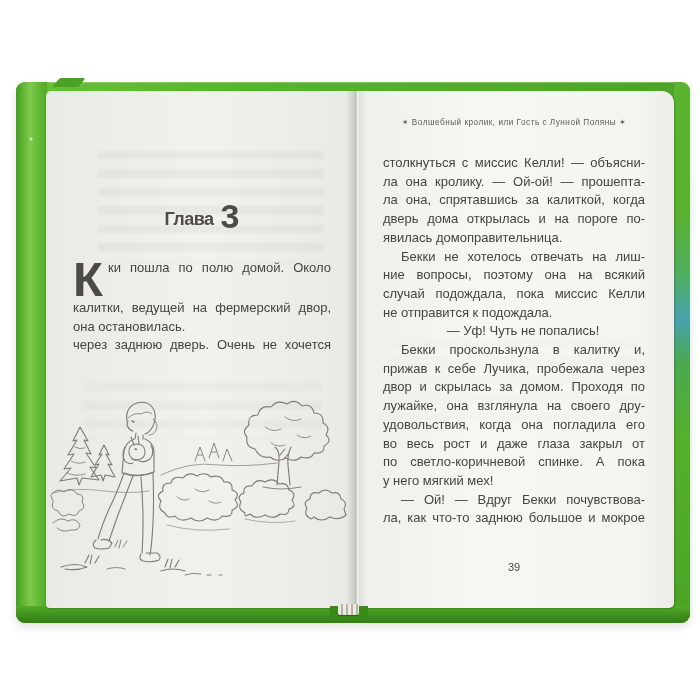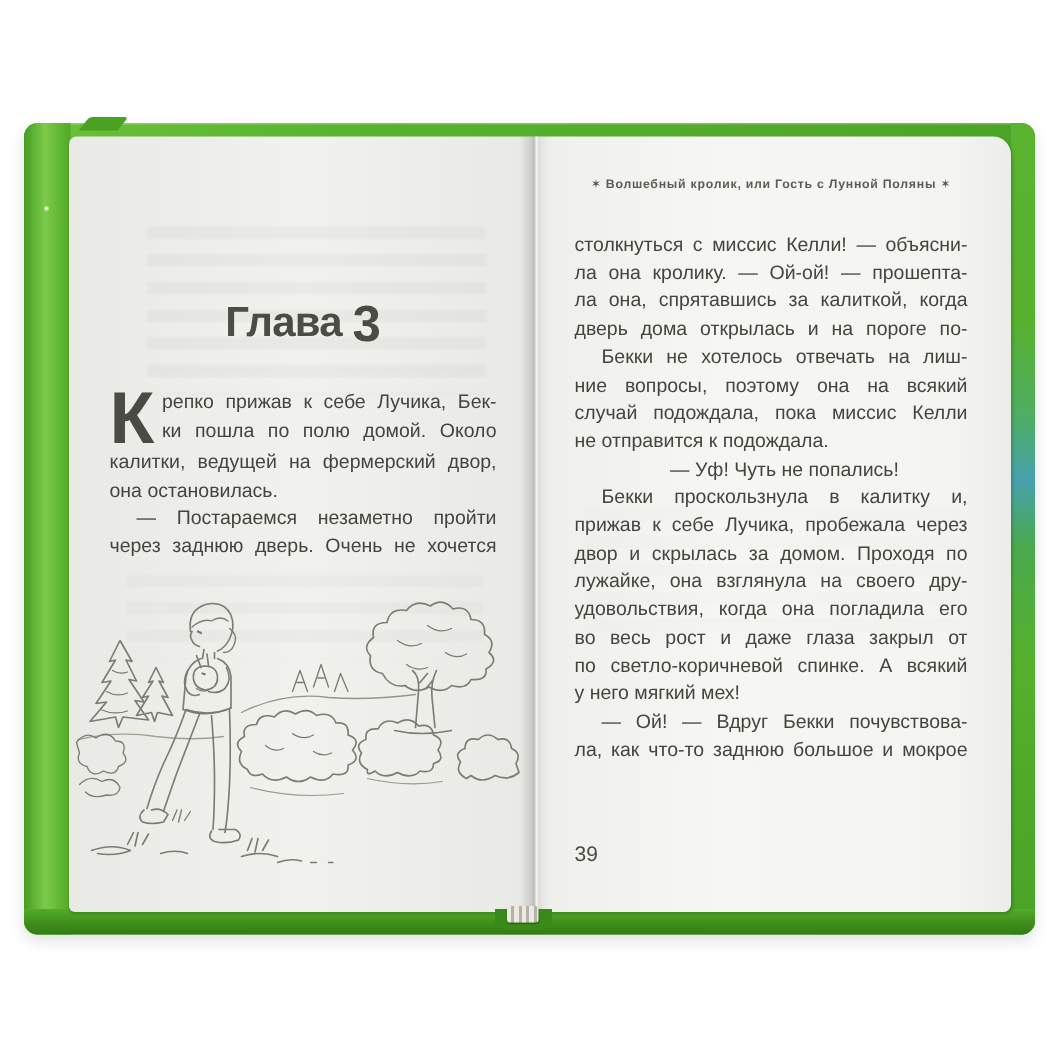--- a/index.html
+++ b/index.html
@@ -31,26 +31,26 @@
          background:linear-gradient(90deg,#efefec 0%,#f6f6f3 38%,#f4f4f1 88%,#ececе8 100%);
          background:linear-gradient(90deg,#efefec 0%,#f6f6f3 38%,#f4f4f1 88%,#ecece8 100%);
          box-shadow:1px 1px 2px rgba(0,0,0,.18);}
   .gutter{position:absolute;left:346px;top:91px;width:20px;height:517px;pointer-events:none;
          background:linear-gradient(90deg,rgba(0,0,0,0) 0%,rgba(105,105,98,.20) 42%,rgba(70,70,64,.26) 50%,rgba(252,252,250,.65) 58%,rgba(120,120,112,.10) 72%,rgba(0,0,0,0) 100%);}
   
   .tl{line-height:18.7px;font-size:13px;color:#45453f;}
   .jst{text-align:justify;text-align-last:justify;}
   .ind{text-indent:18px;text-align:center;}
   .running-header{position:absolute;left:23px;top:26px;width:262px;text-align:center;
-         font-size:8.2px;letter-spacing:.5px;color:#5c5c56;font-weight:bold;}
-  .page-number{position:absolute;left:23px;top:470px;width:262px;
-         font-size:14px;color:#4a4a44;}
+         font-size:8.2px;letter-spacing:.5px;color:#5c5c56;font-weight:normal;}
+  .page-number{position:absolute;left:23px;top:470px;width:262px;text-align:center;
+         font-size:11px;color:#4a4a44;}
   .body-right{position:absolute;left:23px;top:63px;width:262px;}
   .chapter{position:absolute;left:27px;top:106px;width:258px;text-align:center;color:#4c4c45;}
-  .chapter .ch-word{font-size:28px;font-weight:700;letter-spacing:-.5px;}
+  .chapter .ch-word{font-size:18px;font-weight:700;letter-spacing:-.5px;}
   .chapter .ch-num{font-size:34px;font-weight:700;margin-left:7px;vertical-align:-3px;}
   .body-left{position:absolute;left:27px;top:168px;width:258px;}
   .dc-block{display:flex;}
   .dropcap{width:35px;font-size:49px;line-height:40px;font-weight:700;color:#4b4b44;flex:0 0 35px;}
   .dc-lines{flex:1;min-width:0;}
   
   .ghost{position:absolute;pointer-events:none;border-radius:4px;filter:blur(1px);
          background:repeating-linear-gradient(to bottom,rgba(120,132,110,.16) 0 8px,rgba(0,0,0,0) 8px 18.5px);}
   .g1{left:52px;top:60px;width:226px;height:112px;opacity:.42;}
   .g2{left:38px;top:292px;width:238px;height:56px;opacity:.30;}
@@ -74,28 +74,26 @@
     <div class="ghost g2"></div>
 
     <div class="chapter">
       <span class="ch-word">Глава</span><span class="ch-num">3</span>
     </div>
 
     <div class="body-left">
       <div class="dc-block">
         <span class="dropcap">К</span>
         <div class="dc-lines">
-            <div class="tl jst">репко прижав к себе Лучика, Бек-</div>
             <div class="tl jst">ки пошла по полю домой. Около</div>
           </div>
       </div>
       <div>
           <div class="tl jst">калитки, ведущей на фермерский двор,</div>
           <div class="tl">она остановилась.</div>
-          <div class="tl ind jst">— Постараемся незаметно пройти</div>
           <div class="tl jst">через заднюю дверь. Очень не хочется</div>
         </div>
     </div>
 
     <svg class="illustration" viewBox="0 0 300 200" xmlns="http://www.w3.org/2000/svg">
       <g stroke="#7c7c70" fill="none" stroke-width="1.1" stroke-linecap="round" stroke-linejoin="round">
 
         <path d="M3 96 Q30 90 55 94 Q80 97 100 94" stroke="#a0a092" stroke-width=".9"></path>
         <path d="M112 78 Q140 64 170 68 Q196 70 228 66" stroke="#95958a" stroke-width=".9"></path>
 
@@ -159,32 +157,33 @@
   </div>
 
   <div class="page page-right">
     <div class="ghost g3"></div>
     <div class="running-header">✶  Волшебный кролик, или Гость с Лунной Поляны  ✶</div>
     <div class="body-right">
         <div class="tl jst">столкнуться с миссис Келли! — объясни-</div>
         <div class="tl jst">ла она кролику. — Ой-ой! — прошепта-</div>
         <div class="tl jst">ла она, спрятавшись за калиткой, когда</div>
         <div class="tl jst">дверь дома открылась и на пороге по-</div>
+        <div class="tl">явилась домоправительница.</div>
         <div class="tl ind jst">Бекки не хотелось отвечать на лиш-</div>
         <div class="tl jst">ние вопросы, поэтому она на всякий</div>
         <div class="tl jst">случай подождала, пока миссис Келли</div>
         <div class="tl">не отправится к подождала.</div>
         <div class="tl ind">— Уф! Чуть не попались!</div>
         <div class="tl ind jst">Бекки проскользнула в калитку и,</div>
         <div class="tl jst">прижав к себе Лучика, пробежала через</div>
         <div class="tl jst">двор и скрылась за домом. Проходя по</div>
         <div class="tl jst">лужайке, она взглянула на своего дру-</div>
         <div class="tl jst">удовольствия, когда она погладила его</div>
         <div class="tl jst">во весь рост и даже глаза закрыл от</div>
-        <div class="tl jst">по светло-коричневой спинке. А всякий</div>
+        <div class="tl jst">по светло-коричневой спинке. А пока</div>
         <div class="tl">у него мягкий мех!</div>
         <div class="tl ind jst">— Ой! — Вдруг Бекки почувствова-</div>
         <div class="tl jst">ла, как что-то заднюю большое и мокрое</div>
       </div>
     <div class="page-number">39</div>
   </div>
 
   <div class="gutter"></div>
   <div class="tassel-notch"></div>
   <div class="tassel"></div>

